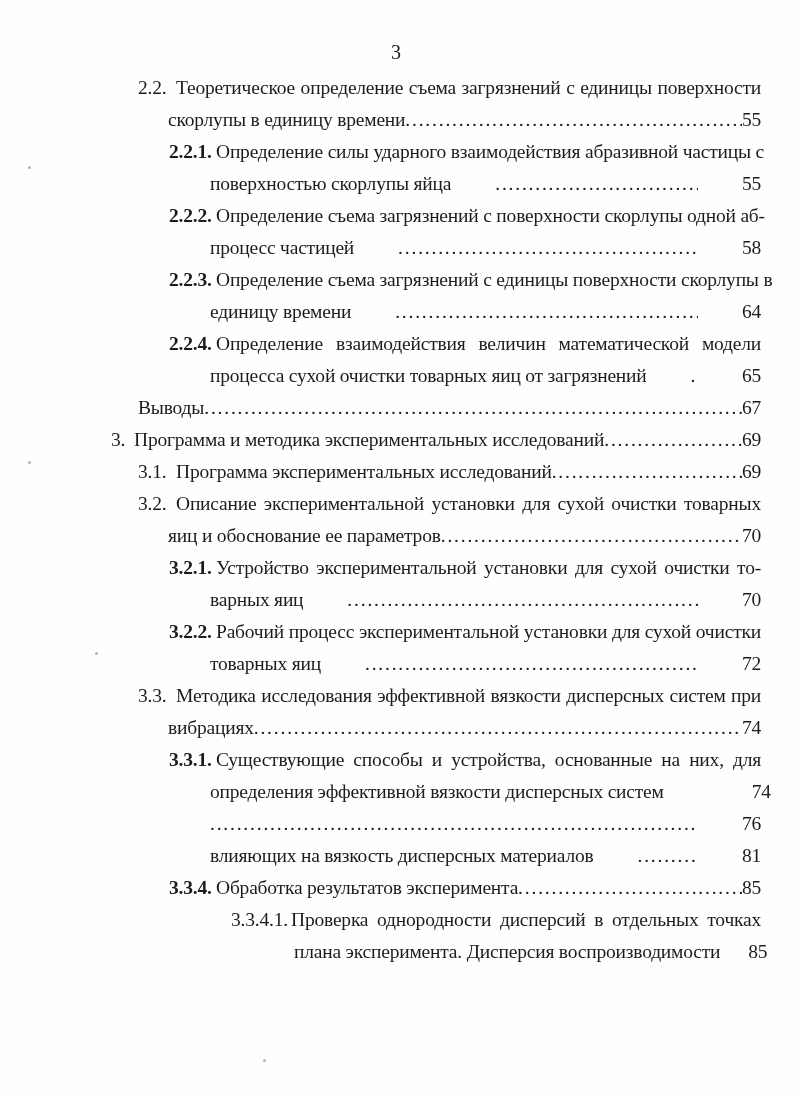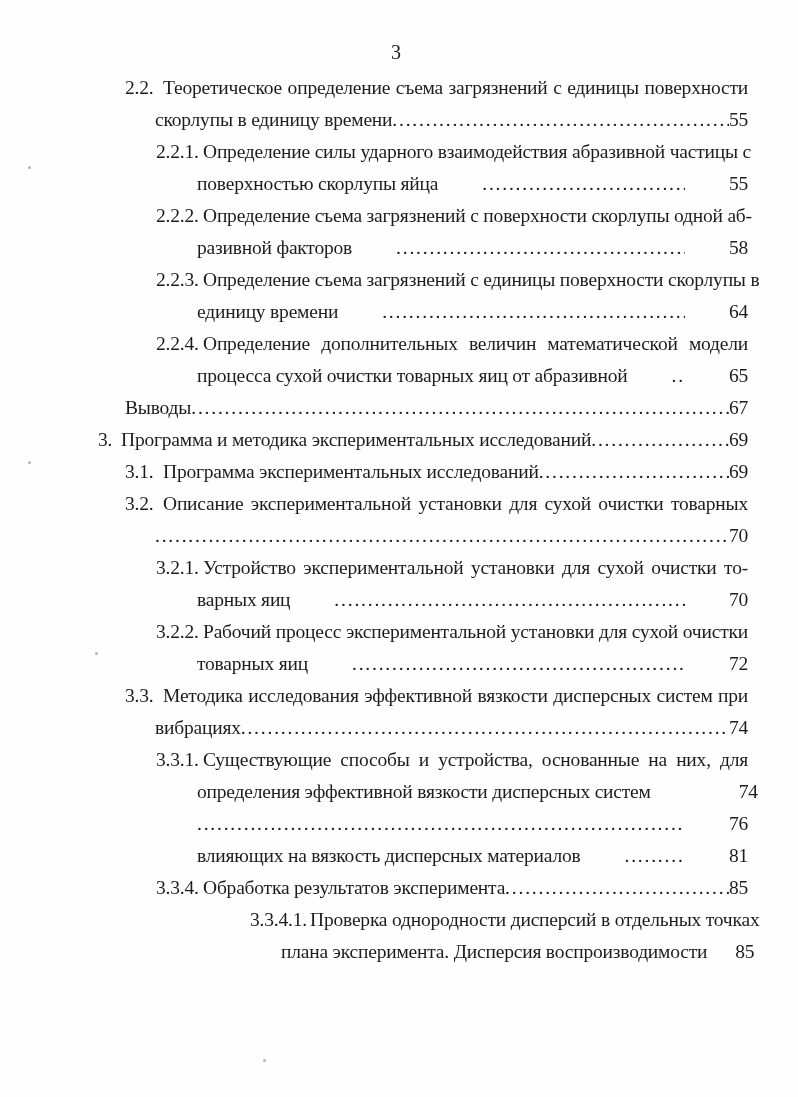--- a/index.html
+++ b/index.html
@@ -9,36 +9,36 @@
     font-family:"Liberation Serif","DejaVu Serif",serif;
     color:#1c1c1c;
     position:relative;
     overflow:hidden;
   }
   .page{position:absolute;inset:0;background:#fefefe;}
   .pageno{
     position:absolute;top:40px;left:0;width:792px;
     text-align:center;font-size:20px;line-height:24px;
   }
-  .toc{position:absolute;left:98px;top:72px;width:650px;}
+  .toc{position:absolute;left:111px;top:72px;width:650px;}
   .ln{
     height:32px;line-height:32px;
     font-size:19.5px;letter-spacing:-0.2px;
     white-space:nowrap;
   }
   .full{text-align:justify;text-align-last:justify;}
   .leader{display:flex;align-items:flex-start;}
   .num{display:inline-block;flex:0 0 auto;}
   .txt{flex:0 0 auto;}
   .l1{padding-left:0;}   .l1 .num{width:23px;}
   .l2{padding-left:27px;} .l2 .num{width:38px;}
   .l2c{padding-left:57px;}
-  .l3{padding-left:58px;} .l3 .num{width:47px;}
+  .l3{padding-left:58px;} .l3 .num{width:47px;font-weight:bold;}
   .l3c{padding-left:99px;gap:44px;}
-  .l4{padding-left:120px;} .l4 .num{width:60px;margin-left:32px;}
+  .l4{padding-left:120px;} .l4 .num{width:60px;}
   .l4c{padding-left:183px;gap:14px;}
   .dots{
     flex:1 1 auto;min-width:0;overflow:hidden;
     white-space:nowrap;letter-spacing:1.8px;
   }
   .pg{flex:0 0 auto;}
   .speck{
     position:absolute;width:3px;height:3px;border-radius:50%;
     background:#8a8a8a;opacity:.65;
   }
@@ -56,33 +56,33 @@
         <span class="pg">55</span>
       </div>
       <div class="ln l3 full"><span class="num">2.2.1.</span><span class="txt">Определение силы ударного взаимодействия абразивной частицы с</span></div>
       <div class="ln l3c leader">
         <span class="txt">поверхностью скорлупы яйца</span>
         <span class="dots">..........................................................................................................................................................</span>
         <span class="pg">55</span>
       </div>
       <div class="ln l3 full"><span class="num">2.2.2.</span><span class="txt">Определение съема загрязнений с поверхности скорлупы одной аб-</span></div>
       <div class="ln l3c leader">
-        <span class="txt">разивной факторов</span>
+        <span class="txt">процесс частицей</span>
         <span class="dots">..........................................................................................................................................................</span>
         <span class="pg">58</span>
       </div>
       <div class="ln l3 full"><span class="num">2.2.3.</span><span class="txt">Определение съема загрязнений с единицы поверхности скорлупы в</span></div>
       <div class="ln l3c leader">
         <span class="txt">единицу времени</span>
         <span class="dots">..........................................................................................................................................................</span>
         <span class="pg">64</span>
       </div>
-      <div class="ln l3 full"><span class="num">2.2.4.</span><span class="txt">Определение дополнительных величин математической модели</span></div>
+      <div class="ln l3 full"><span class="num">2.2.4.</span><span class="txt">Определение взаимодействия величин математической модели</span></div>
       <div class="ln l3c leader">
-        <span class="txt">процесса сухой очистки товарных яиц от абразивной</span>
+        <span class="txt">процесса сухой очистки товарных яиц от загрязнений</span>
         <span class="dots">..........................................................................................................................................................</span>
         <span class="pg">65</span>
       </div>
       <div class="ln l2 leader">
         <span class="txt">Выводы</span>
         <span class="dots">..........................................................................................................................................................</span>
         <span class="pg">67</span>
       </div>
       <div class="ln l1 leader">
         <span class="num">3.</span>
@@ -91,20 +91,21 @@
         <span class="pg">69</span>
       </div>
       <div class="ln l2 leader">
         <span class="num">3.1.</span>
         <span class="txt">Программа экспериментальных исследований</span>
         <span class="dots">..........................................................................................................................................................</span>
         <span class="pg">69</span>
       </div>
       <div class="ln l2 full"><span class="num">3.2.</span><span class="txt">Описание экспериментальной установки для сухой очистки товарных</span></div>
       <div class="ln l2c leader">
+        <span class="txt">яиц и обоснование ее параметров</span>
         <span class="dots">..........................................................................................................................................................</span>
         <span class="pg">70</span>
       </div>
       <div class="ln l3 full"><span class="num">3.2.1.</span><span class="txt">Устройство экспериментальной установки для сухой очистки то-</span></div>
       <div class="ln l3c leader">
         <span class="txt">варных яиц</span>
         <span class="dots">..........................................................................................................................................................</span>
         <span class="pg">70</span>
       </div>
       <div class="ln l3 full"><span class="num">3.2.2.</span><span class="txt">Рабочий процесс экспериментальной установки для сухой очистки</span></div>

